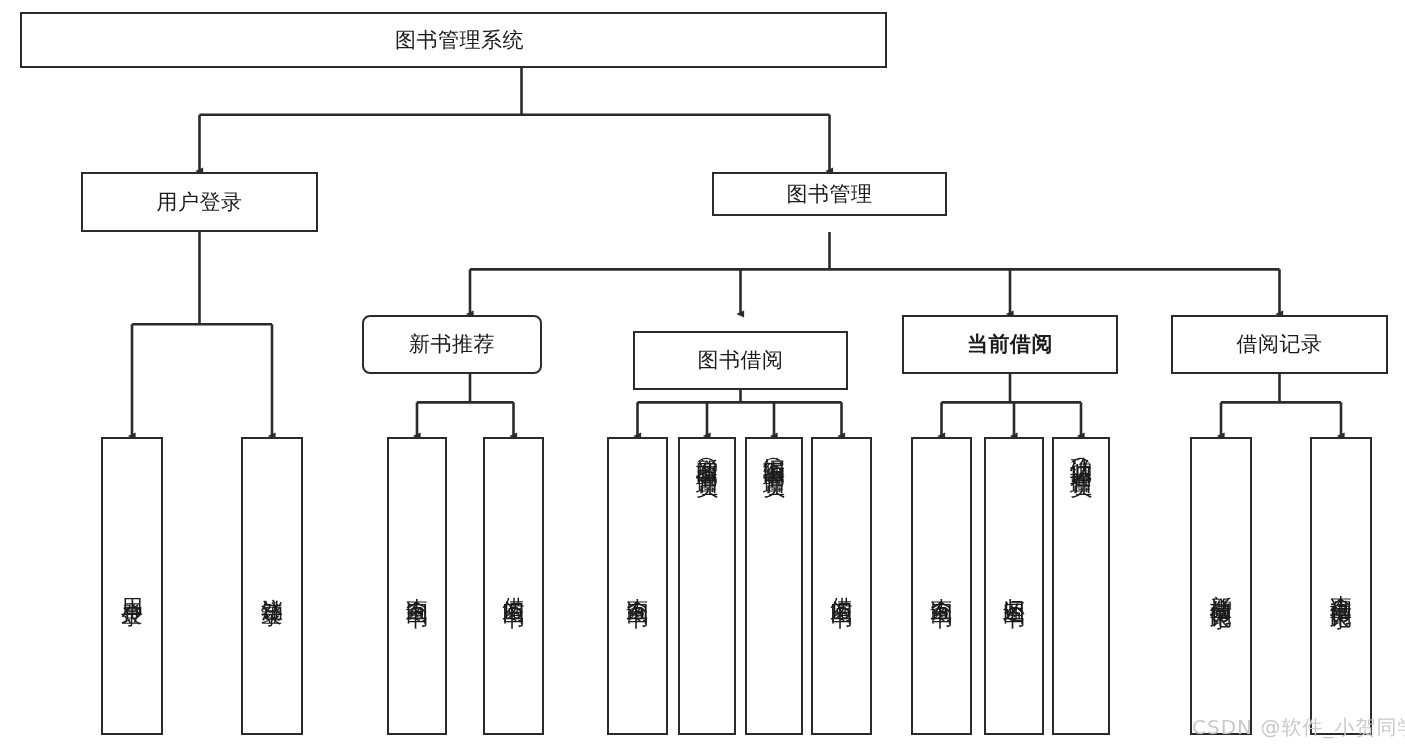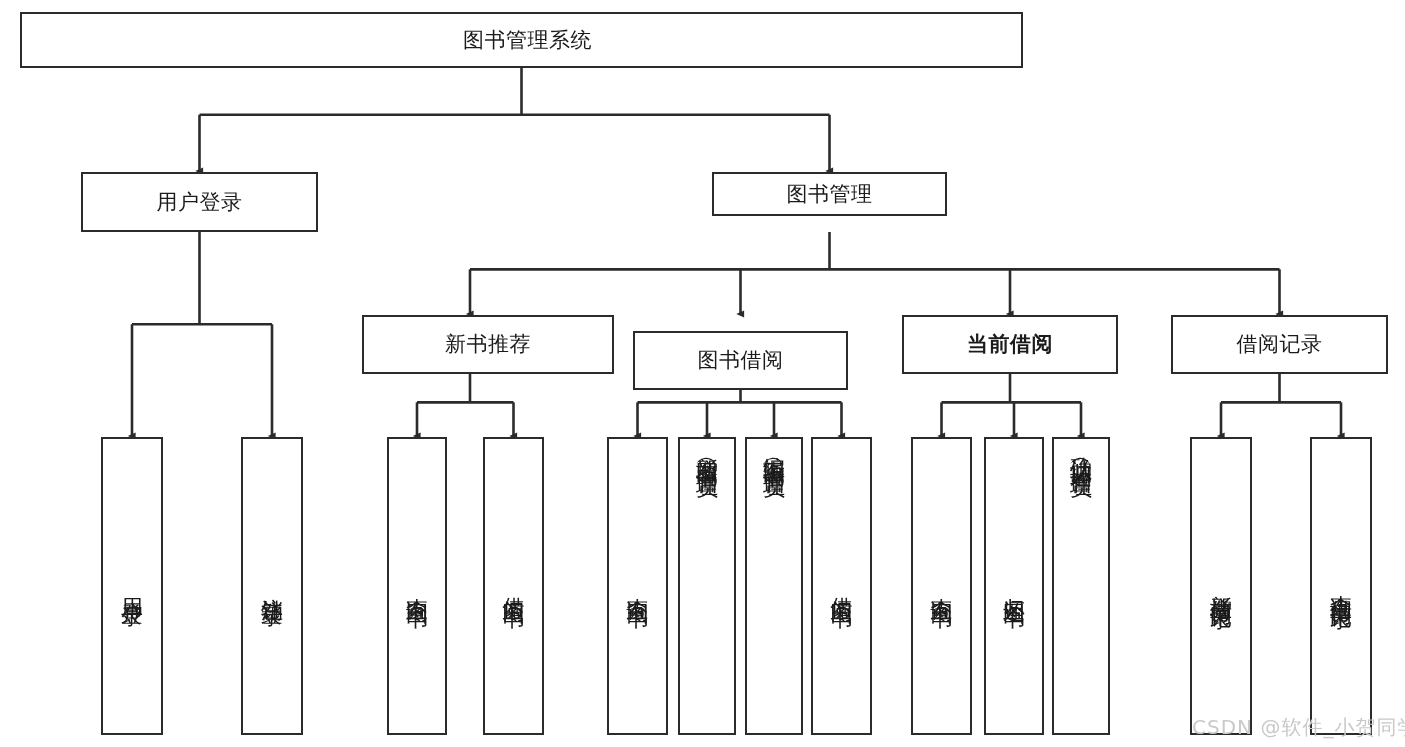--- a/index.html
+++ b/index.html
@@ -104,30 +104,30 @@
         <path d="M1014,402.35 L1014,436" marker-end="url(#arrow)"></path>
         <path d="M1081,402.35 L1081,436" marker-end="url(#arrow)"></path>
         <path d="M1279.5,374 L1279.5,402.35"></path>
         <path d="M1221,402.35 L1341,402.35"></path>
         <path d="M1221,402.35 L1221,436" marker-end="url(#arrow)"></path>
         <path d="M1341,402.35 L1341,436" marker-end="url(#arrow)"></path>
       </g>
   </svg>
 
   <div id="nodes-layer">
-      <div class="node" style="left: 20px; top: 12px; width: 1003px; height: 56px; padding-left: 12px;">
+      <div class="node" style="left: 20px; top: 12px; width: 867px; height: 56px; padding-left: 12px;">
         <span class="label">图书管理系统</span>
       </div>
       <div class="node" style="left: 81px; top: 172px; width: 237px; height: 60px;">
         <span class="label">用户登录</span>
       </div>
       <div class="node" style="left: 712px; top: 172px; width: 235px; height: 44px;">
         <span class="label">图书管理</span>
       </div>
-      <div class="node" style="left: 362px; top: 315px; width: 252px; height: 59px;">
+      <div class="node" style="left: 362px; top: 315px; width: 180px; height: 59px; border-radius: 8px;">
         <span class="label">新书推荐</span>
       </div>
       <div class="node" style="left: 633px; top: 315px; width: 215px; height: 59px; margin-top: 16px;">
         <span class="label">图书借阅</span>
       </div>
       <div class="node" style="left: 902px; top: 315px; width: 216px; height: 59px; font-weight: bold;">
         <span class="label">当前借阅</span>
       </div>
       <div class="node" style="left: 1171px; top: 315px; width: 217px; height: 59px;">
         <span class="label">借阅记录</span>

